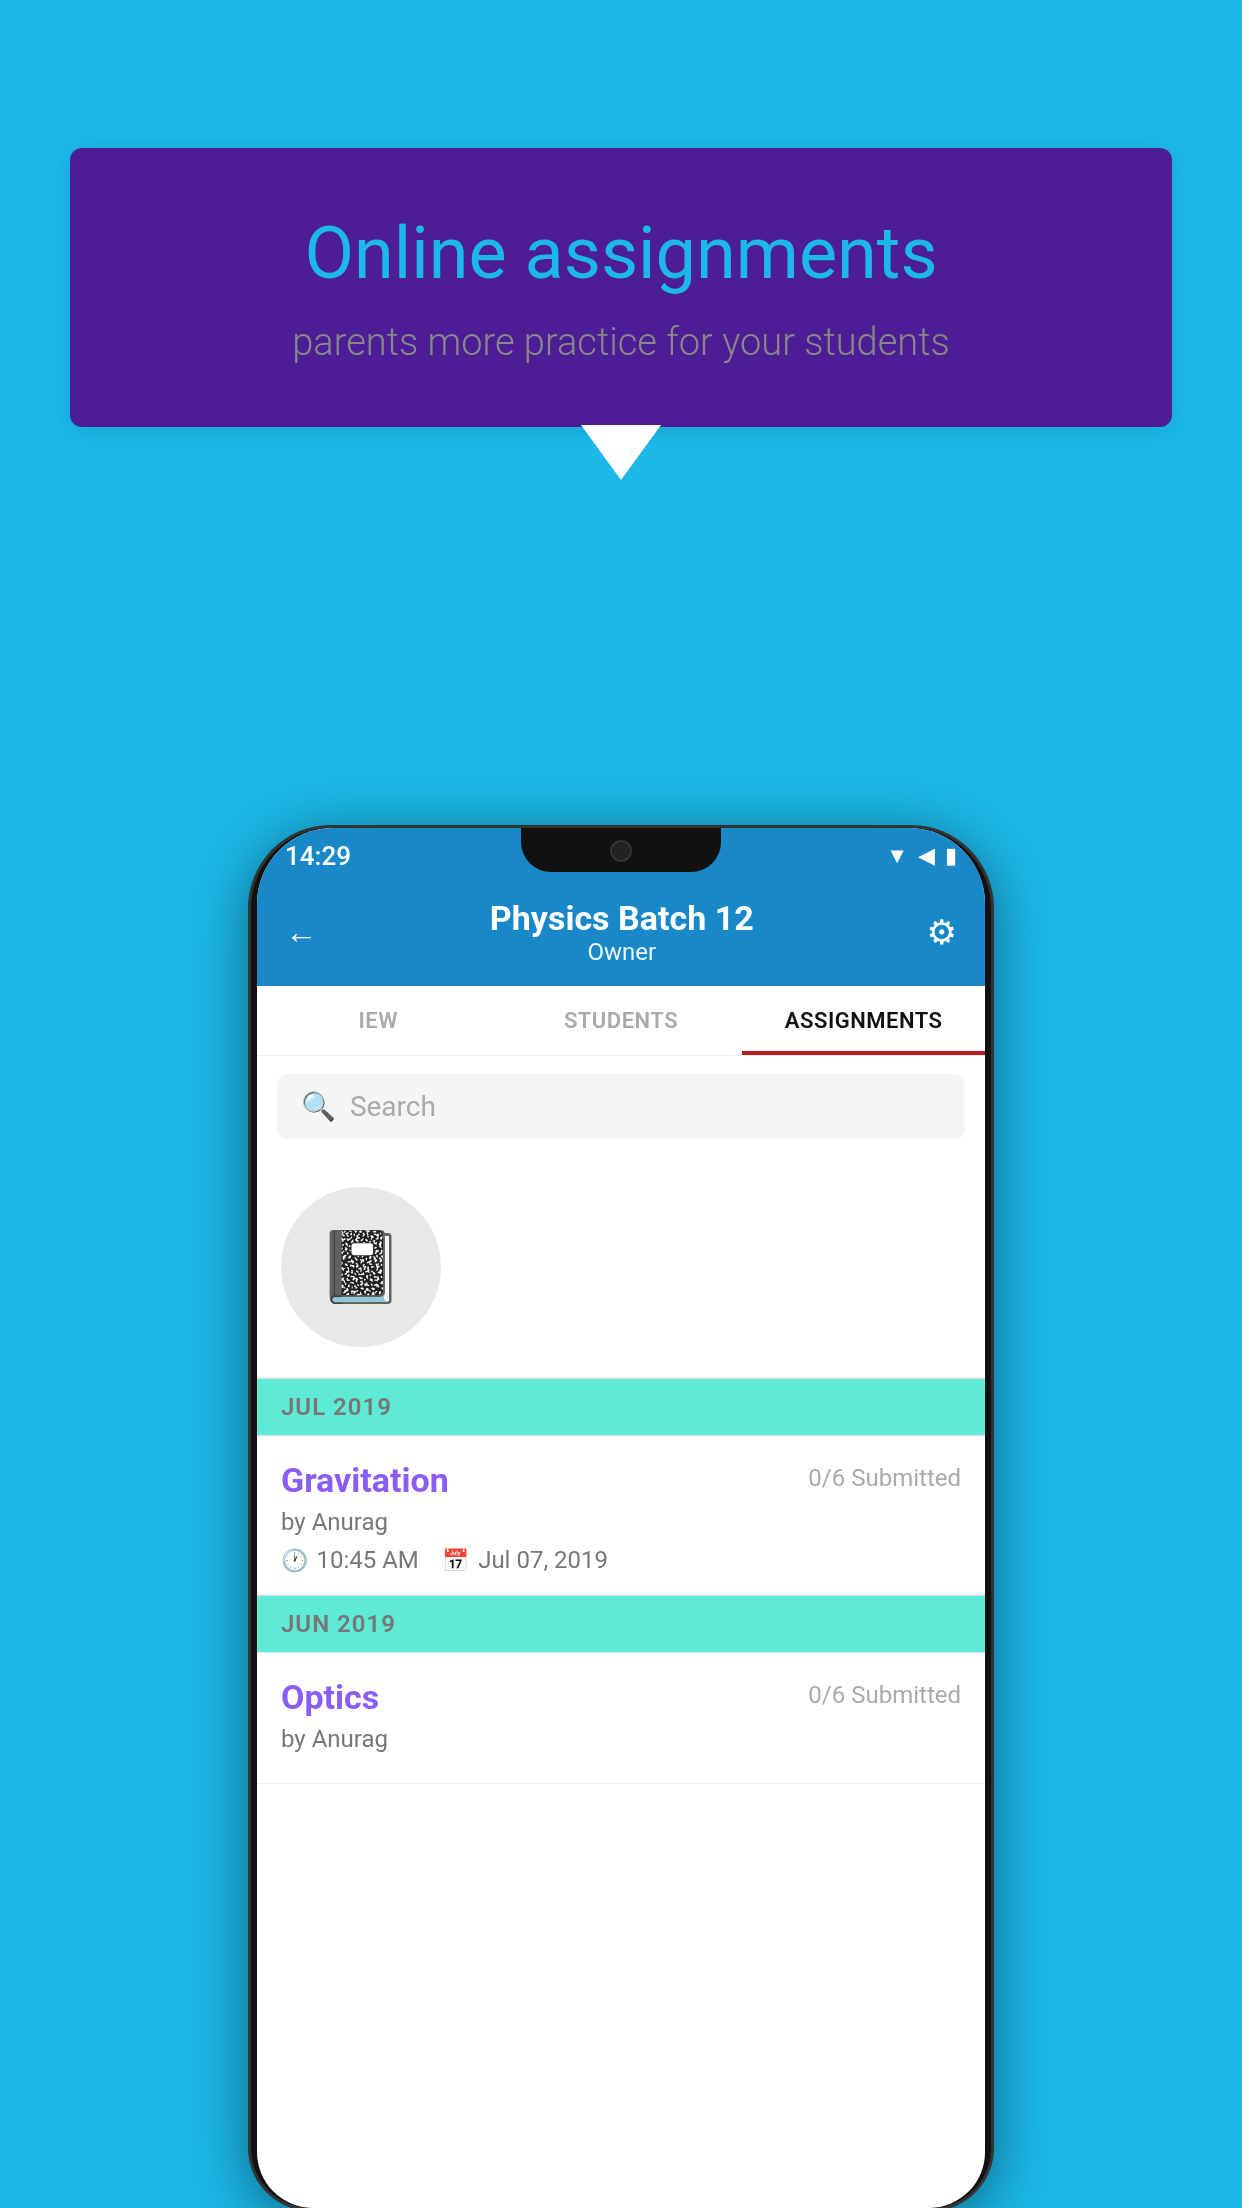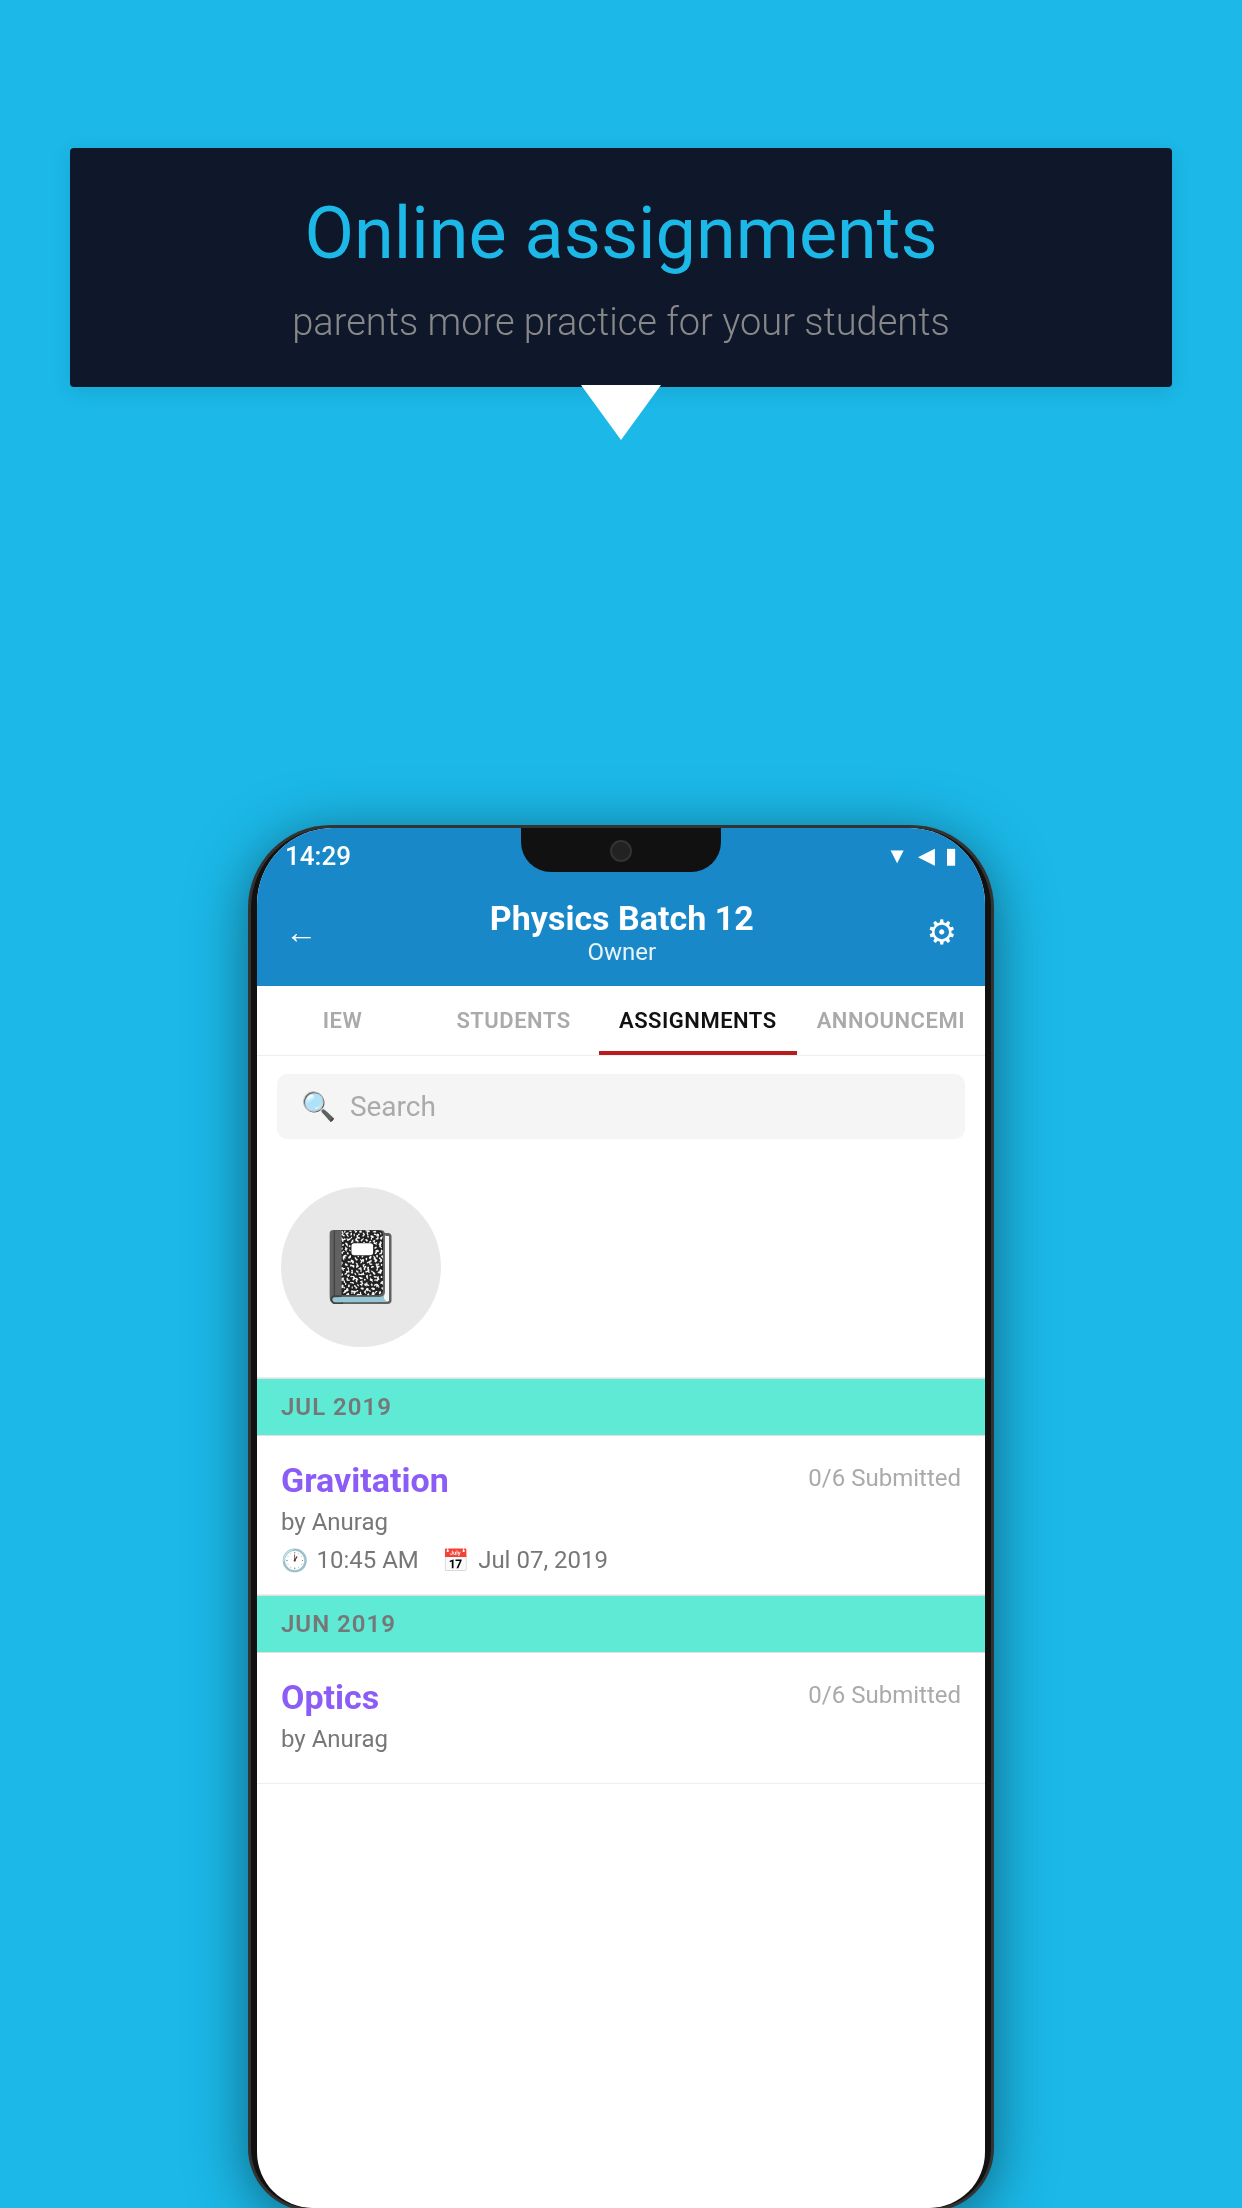--- a/index.html
+++ b/index.html
@@ -18,23 +18,23 @@
       position: absolute;
       top: 148px;
       left: 70px;
       right: 70px;
       display: flex;
       flex-direction: column;
       align-items: center;
     }
 
     .speech-bubble {
-      background: #0f172a;
-      border-radius: 4px;
-      padding: 43px 70px;
+      background: #4c1d95;
+      border-radius: 12px;
+      padding: 63px 70px;
       text-align: center;
       box-shadow: 0 4px 20px rgba(0,0,0,0.1);
       width: 100%;
     }
 
     .speech-bubble-title {
       color: #1BB8E8;
       font-size: 72px;
       font-weight: 400;
       margin-bottom: 24px;
@@ -371,23 +371,20 @@
     <div class="tab-bar">
       <div class="tab-item">
         <span>IEW</span>
       </div>
       <div class="tab-item">
         <span>STUDENTS</span>
       </div>
       <div class="tab-item active">
         <span>ASSIGNMENTS</span>
       </div>
-      <div class="tab-item">
-        <span>ANNOUNCEMI</span>
-      </div>
     </div>
 
     <div class="search-bar-wrapper">
       <div class="search-bar">
         <span class="search-icon-unicode">🔍</span>
         <span class="search-placeholder-text">Search</span>
       </div>
     </div>
 
     <div class="promo-section">

